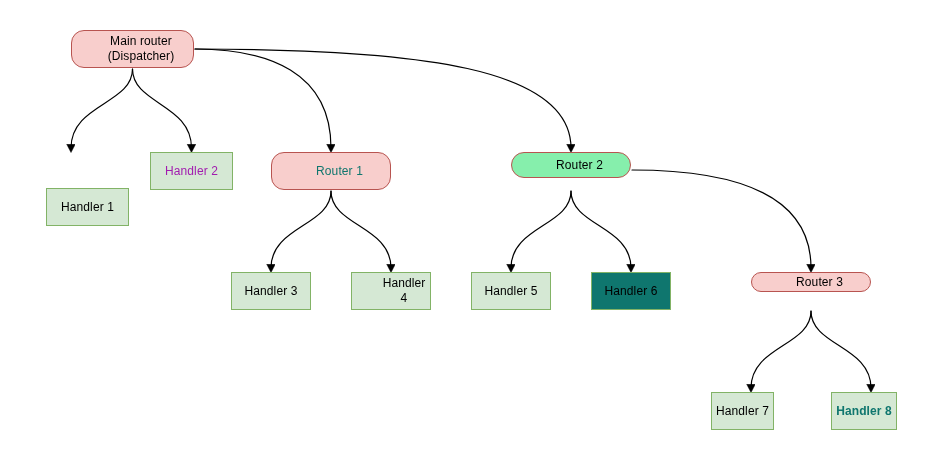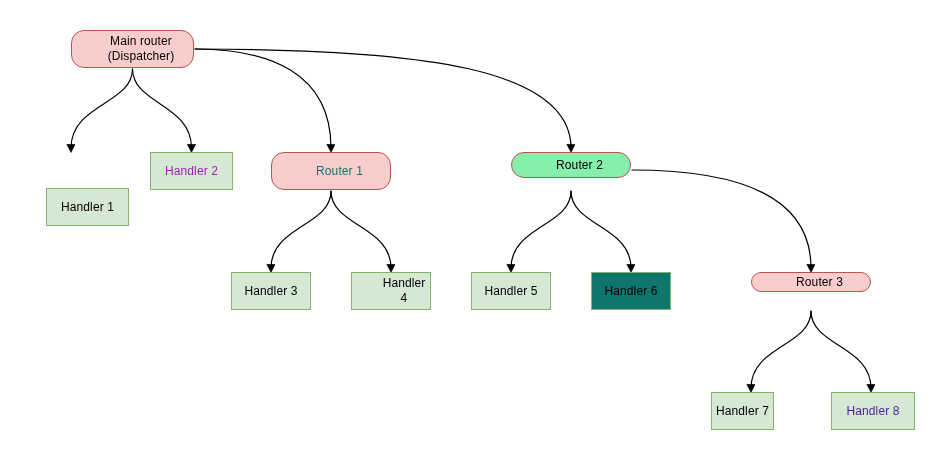--- a/index.html
+++ b/index.html
@@ -87,16 +87,16 @@
       <div class="node node-handler" style="left: 46px; top: 152px; width: 83px; height: 38px; background: rgb(213, 232, 212); border-color: rgb(130, 179, 102); color: rgb(0, 0, 0); margin-top: 36px;"><span class="node-label">Handler 1</span></div>
       <div class="node node-handler" style="left: 150px; top: 152px; width: 83px; height: 38px; background: rgb(213, 232, 212); border-color: rgb(130, 179, 102); color: #a21caf;"><span class="node-label">Handler 2</span></div>
       <div class="node node-router" style="left: 271px; top: 152px; width: 120px; height: 38px; background: rgb(248, 206, 204); border-color: rgb(184, 84, 80); color: #0f766e;"><span class="node-label">Router 1</span></div>
       <div class="node node-router" style="left: 511px; top: 152px; width: 120px; height: 26px; background: #86efac; border-color: rgb(184, 84, 80); color: rgb(0, 0, 0); justify-content: center;"><span class="node-label">Router 2</span></div>
       <div class="node node-handler" style="left: 231px; top: 272px; width: 80px; height: 38px; background: rgb(213, 232, 212); border-color: rgb(130, 179, 102); color: rgb(0, 0, 0);"><span class="node-label">Handler 3</span></div>
       <div class="node node-handler" style="left: 351px; top: 272px; width: 80px; height: 38px; background: rgb(213, 232, 212); border-color: rgb(130, 179, 102); color: rgb(0, 0, 0); padding-left: 26px;"><span class="node-label">Handler 4</span></div>
       <div class="node node-handler" style="left: 471px; top: 272px; width: 80px; height: 38px; background: rgb(213, 232, 212); border-color: rgb(130, 179, 102); color: #000000;"><span class="node-label">Handler 5</span></div>
       <div class="node node-handler" style="left: 591px; top: 272px; width: 80px; height: 38px; background: #0f766e; border-color: rgb(130, 179, 102); color: rgb(0, 0, 0);"><span class="node-label">Handler 6</span></div>
       <div class="node node-router" style="left: 751px; top: 272px; width: 120px; height: 20px; background: rgb(248, 206, 204); border-color: rgb(184, 84, 80); color: rgb(0, 0, 0);"><span class="node-label">Router 3</span></div>
       <div class="node node-handler" style="left: 711px; top: 392px; width: 63px; height: 38px; background: rgb(213, 232, 212); border-color: rgb(130, 179, 102); color: rgb(0, 0, 0);"><span class="node-label">Handler 7</span></div>
-      <div class="node node-handler" style="left: 831px; top: 392px; width: 84px; height: 38px; background: rgb(213, 232, 212); border-color: rgb(130, 179, 102); color: #4c1d95;"><span class="node-label">Handler 8</span></div>
+      <div class="node node-handler" style="left: 831px; top: 392px; width: 66px; height: 38px; background: rgb(213, 232, 212); border-color: rgb(130, 179, 102); color: #0f766e; font-weight: bold;"><span class="node-label">Handler 8</span></div>
     </div>
 
 </div>
 
 </body></html>

